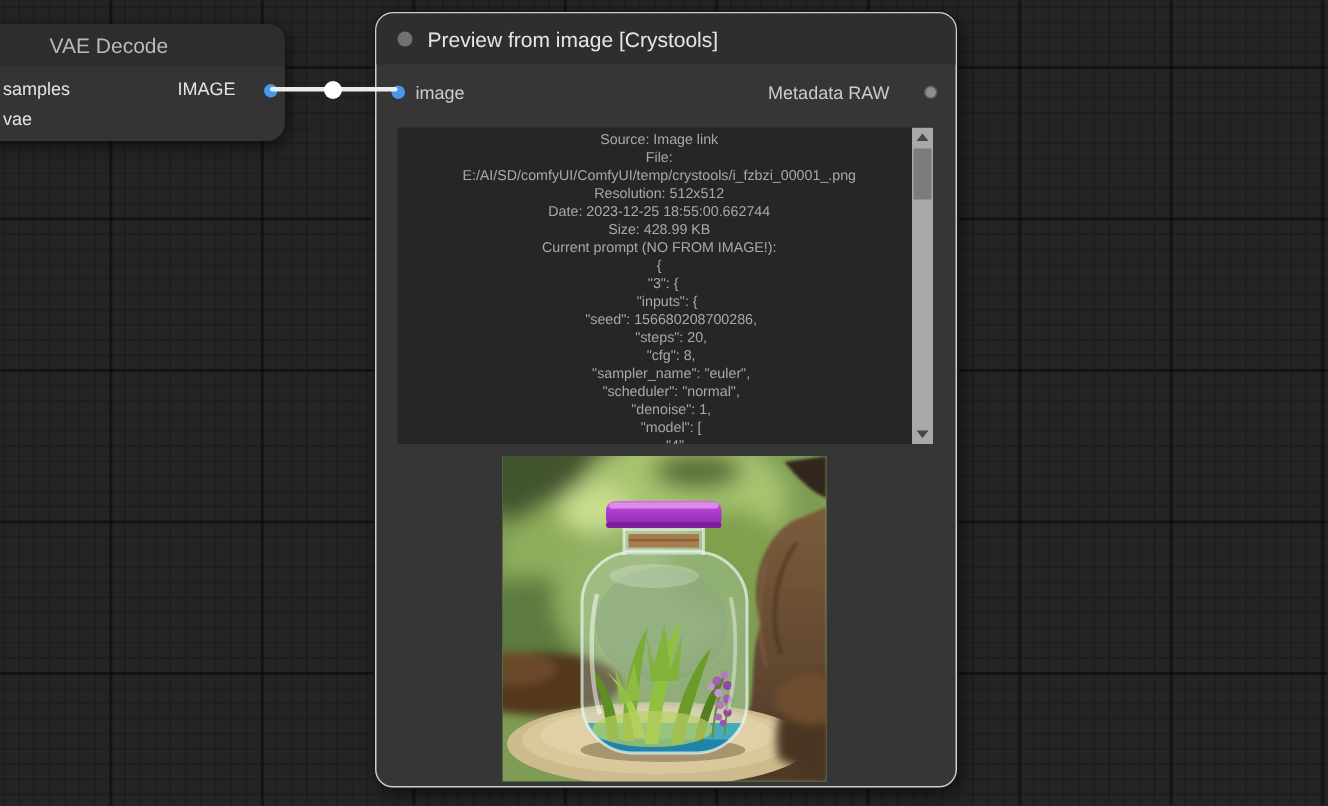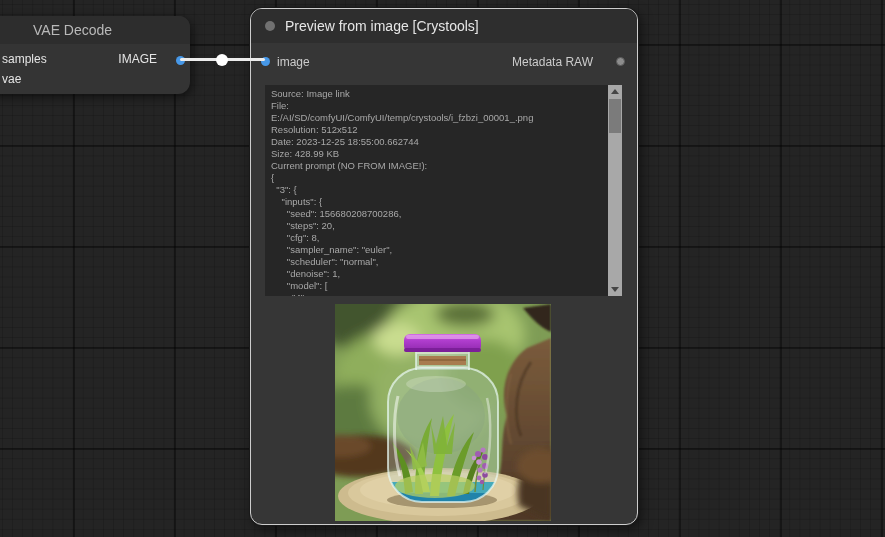--- a/index.html
+++ b/index.html
@@ -9,20 +9,21 @@
   .canvas {
     position:relative; width:885px; height:537px; overflow:hidden;
     background-color:#242424;
     background-image:
       linear-gradient(rgba(0,0,0,0.38) 2px, transparent 2px),
       linear-gradient(90deg, rgba(0,0,0,0.38) 2px, transparent 2px),
       linear-gradient(rgba(0,0,0,0.14) 1px, transparent 1px),
       linear-gradient(90deg, rgba(0,0,0,0.14) 1px, transparent 1px);
     background-size:101px 101px, 101px 101px, 10.1px 10.1px, 10.1px 10.1px;
     background-position:0px 44px, 73px 0px, 2px 4px, 2px 4px;
+    text-align:center;
   }
 
   
   .link-line { position:absolute; left:180px; top:58px; width:85px; height:3px;
     background:#ececec; border-radius:2px; z-index:3; }
   .link-dot { position:absolute; left:216px; top:54px; width:12px; height:12px;
     background:#ffffff; border-radius:50%; z-index:4; }
 
   
   .node { position:absolute; background:#343434; border-radius:12px;

